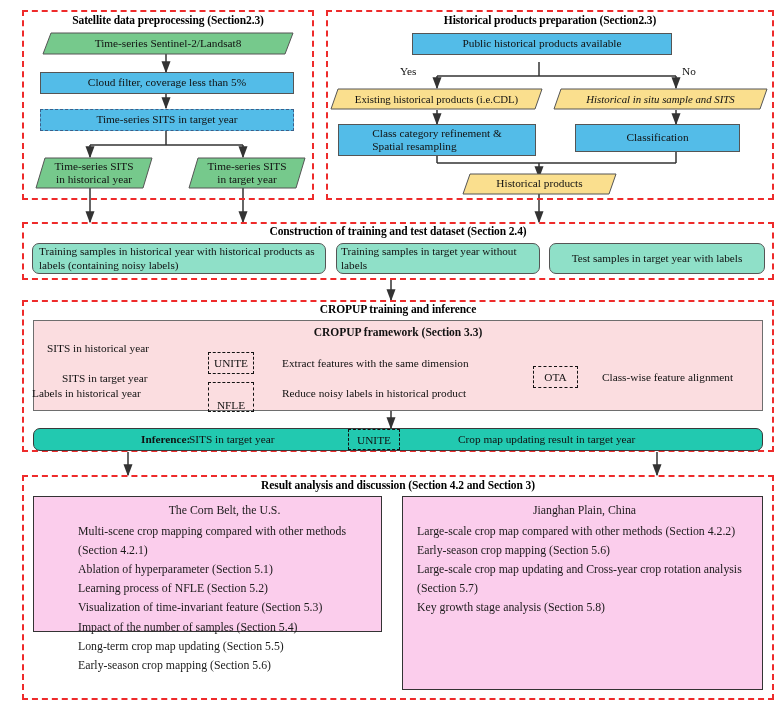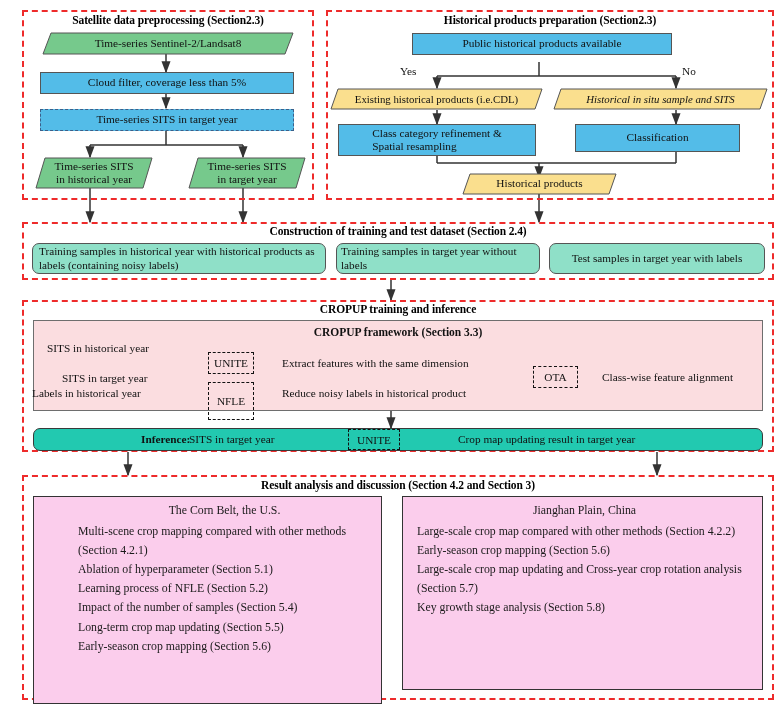--- a/index.html
+++ b/index.html
@@ -268,21 +268,21 @@
   <div style="position:absolute;left:33px;top:320px;width:730px;height:91px;background:#fbdde0;border:1px solid #6e6e6e;box-sizing:border-box;"></div>
   <div class="txt b" style="left:33px;top:326px;width:730px;text-align:center;font-size:11.5px;">CROPUP framework (Section 3.3)</div>
 
   <span class="txt" style="left:47px;top:342px;">SITS in historical year</span>
   <span class="txt" style="left:62px;top:372px;">SITS in target year</span>
   <span class="txt" style="left:32px;top:387px;">Labels in historical year</span>
 
   <div class="dashbox" style="left:208px;top:352px;width:46px;height:22px;">
     <span>UNITE</span>
   </div>
-  <div class="dashbox" style="left:208px;top:382px;width:46px;height:38px;">
+  <div class="dashbox" style="left:208px;top:382px;width:46px;height:30px;align-items:flex-end;">
     <span>NFLE</span>
   </div>
   <div class="dashbox" style="left:533px;top:366px;width:45px;height:22px;">
     <span>OTA</span>
   </div>
 
   <span class="txt" style="left:282px;top:357px;">Extract features with the same dimension</span>
   <span class="txt" style="left:282px;top:387px;">Reduce noisy labels in historical product</span>
   <span class="txt" style="left:602px;top:371px;">Class-wise feature alignment</span>
 
@@ -290,25 +290,26 @@
   <span class="txt b" style="left:141px;top:433px;">Inference:</span>
   <span class="txt" style="left:189px;top:433px;">SITS in target year</span>
   <div class="dashbox" style="left:348px;top:429px;width:52px;height:21px;">
     <span>UNITE</span>
   </div>
   <span class="txt" style="left:458px;top:433px;">Crop map updating result in target year</span>
 
   <div class="panel" style="left:22px;top:475px;width:752px;height:225px;"></div>
   <div class="panel-title" style="left:22px;top:479px;width:752px;">Result analysis and discussion (Section 4.2 and Section 3)</div>
 
-  <div class="listbox" style="left:33px;top:496px;width:349px;height:208px;padding-left:44px;">
+  <div class="listbox" style="left:33px;top:496px;width:349px;height:136px;padding-left:44px;">
     <div class="hd">The Corn Belt, the U.S.</div>
     <div class="li">Multi-scene crop mapping compared with other methods (Section 4.2.1)</div>
     <div class="li">Ablation of hyperparameter (Section 5.1)</div>
     <div class="li">Learning process of NFLE (Section 5.2)</div>
+    <div class="li">Visualization of time-invariant feature (Section 5.3)</div>
     <div class="li">Impact of the number of samples (Section 5.4)</div>
     <div class="li">Long-term crop map updating (Section 5.5)</div>
     <div class="li">Early-season crop mapping (Section 5.6)</div>
   </div>
 
   <div class="listbox" style="left:402px;top:496px;width:361px;height:194px;">
     <div class="hd">Jianghan Plain, China</div>
     <div class="li">Large-scale crop map compared with other methods (Section 4.2.2)</div>
     <div class="li">Early-season crop mapping (Section 5.6)</div>
     <div class="li">Large-scale crop map updating and Cross-year crop rotation analysis (Section 5.7)</div>

